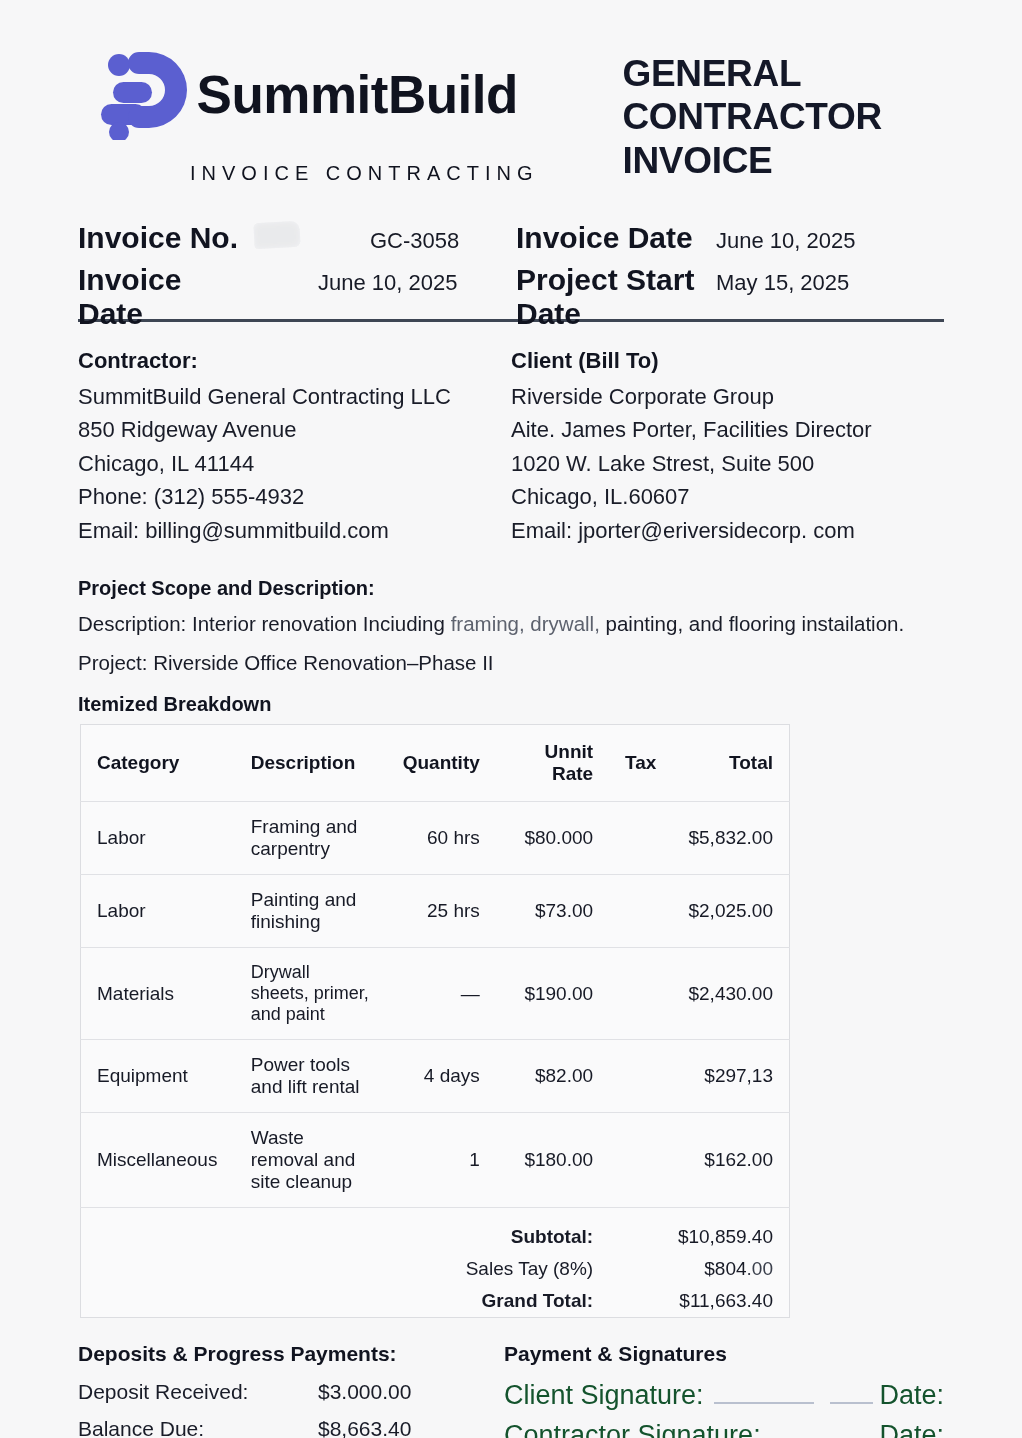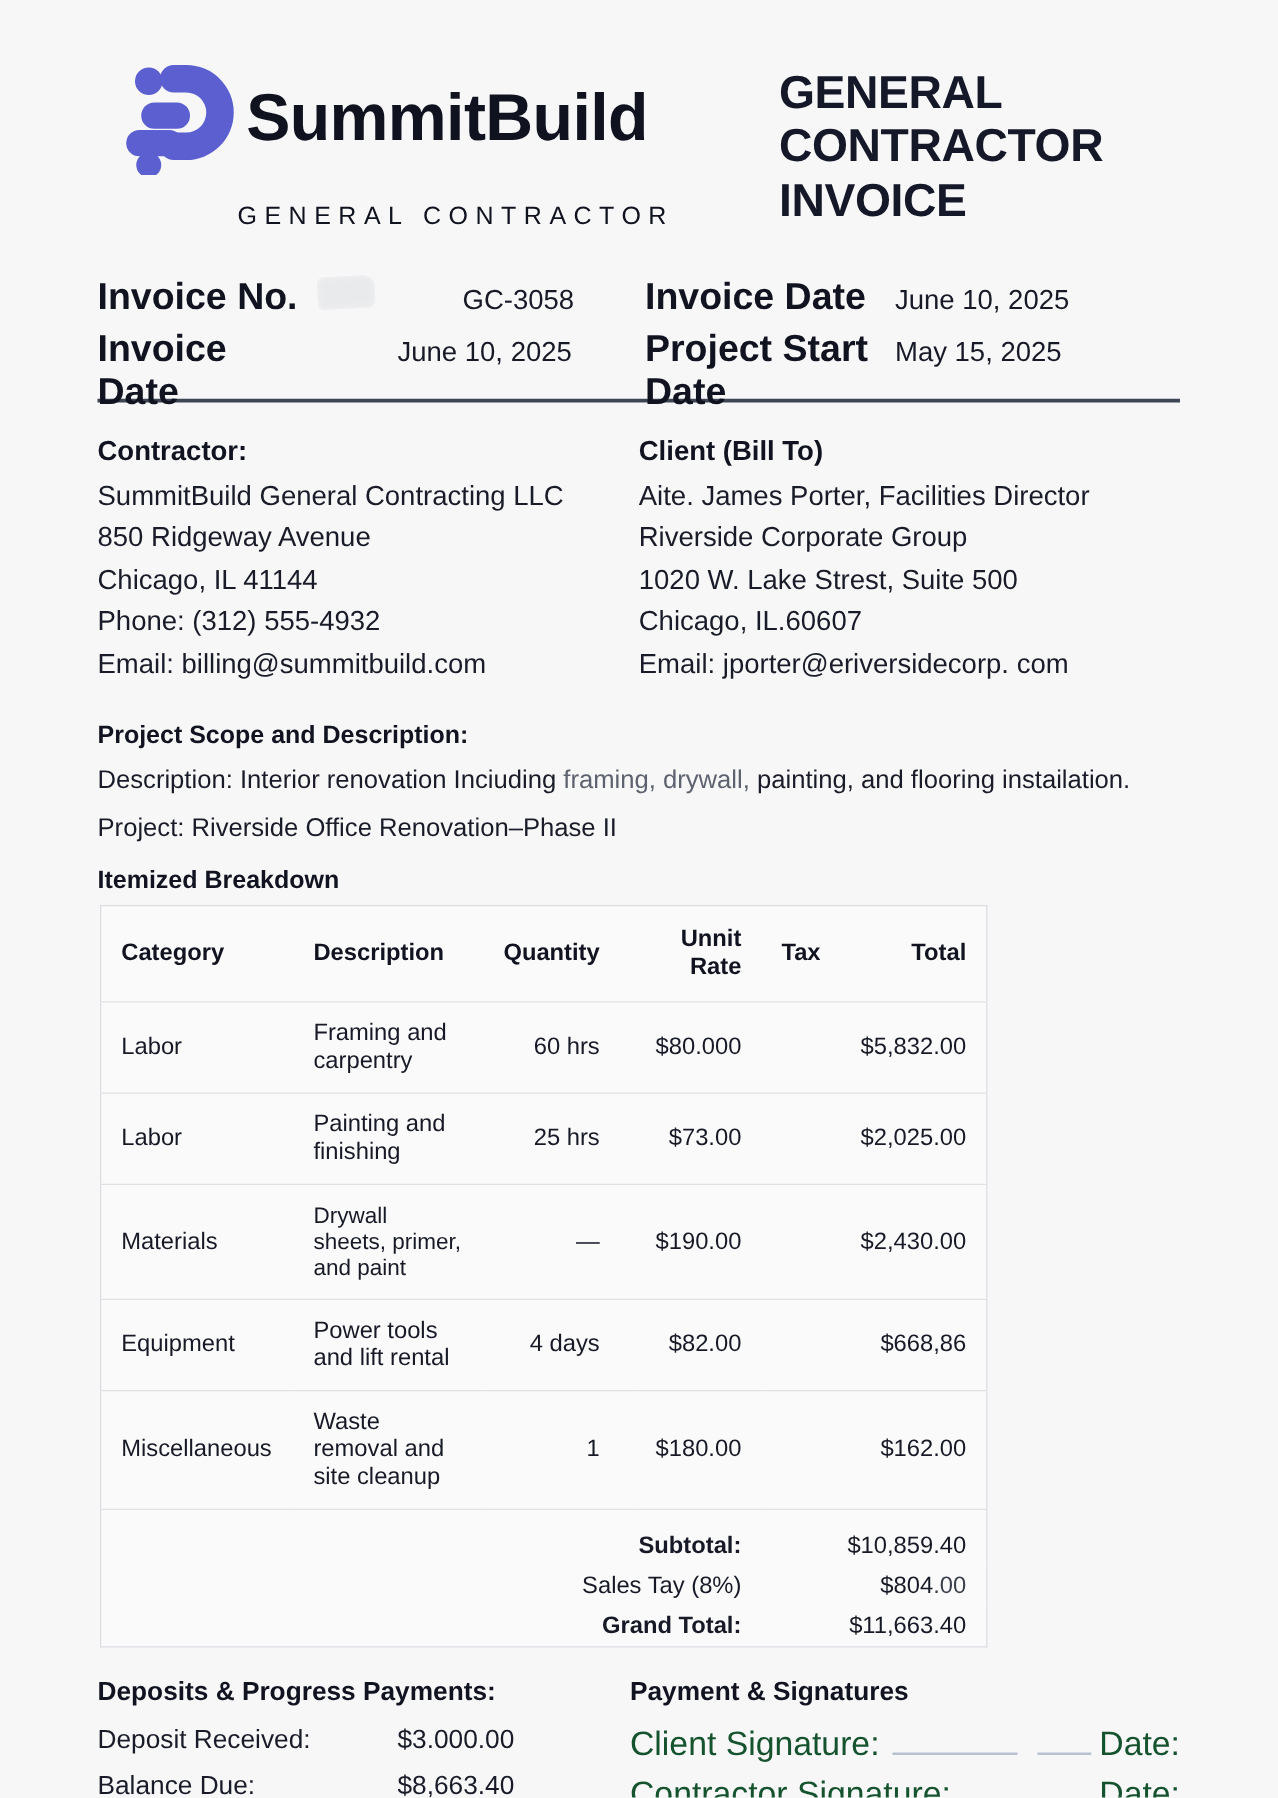--- a/index.html
+++ b/index.html
@@ -124,21 +124,21 @@
           <g fill="#5b5fd0">
             <circle cx="20" cy="17" r="11"></circle>
             <rect x="14" y="34" width="39" height="21" rx="10.5"></rect>
             <rect x="2" y="56" width="45" height="21" rx="10.5"></rect>
             <circle cx="20" cy="84" r="10"></circle>
             <path d="M40 4 h10 a38 38 0 0 1 0 76 h-10 a11 11 0 0 1 0 -22 h10 a16 16 0 0 0 0 -32 h-10 a11 11 0 0 1 0 -22 z"></path>
           </g>
         </svg>
         <div class="brand-name">SummitBuild</div>
       </div>
-      <div class="brand-sub">GENERAL CONTRACTOR</div>
+      <div class="brand-sub">INVOICE CONTRACTING</div>
     </div>
     <div class="doc-title">GENERAL
 CONTRACTOR
 INVOICE</div>
   </div>
 
   <div class="meta">
     <div class="meta-col left">
       <div class="meta-row">
         <span class="meta-label">Invoice No.</span>
@@ -168,22 +168,22 @@
     <div class="party">
       <h3>Contractor:</h3>
       <p>SummitBuild General Contracting LLC</p>
       <p>850 Ridgeway Avenue</p>
       <p>Chicago, IL 41144</p>
       <p>Phone: (312) 555-4932</p>
       <p>Email: billing@summitbuild.com</p>
     </div>
     <div class="party">
       <h3>Client (Bill To)</h3>
+      <p>Riverside Corporate Group</p>
       <p>Aite. James Porter, Facilities Director</p>
-      <p>Riverside Corporate Group</p>
       <p>1020 W. Lake Strest, Suite 500</p>
       <p>Chicago, IL.60607</p>
       <p>Email: jporter@eriversidecorp. com</p>
     </div>
   </div>
 
   <div class="scope">
     <h3>Project Scope and Description:</h3>
     <p><span>Description: Interior renovation Inciuding </span><span class="faded">framing, drywall,</span><span> painting, and flooring instailation.</span></p>
     <p>Project: Riverside Office Renovation–Phase II</p>
@@ -225,21 +225,21 @@
         <td class="c-rate">$190.00</td>
         <td class="c-tax"></td>
         <td class="c-total">$2,430.00</td>
       </tr>
       <tr>
         <td class="c-cat">Equipment</td>
         <td class="c-desc">Power tools and lift rental</td>
         <td class="c-qty">4 days</td>
         <td class="c-rate">$82.00</td>
         <td class="c-tax"></td>
-        <td class="c-total">$668,86</td>
+        <td class="c-total">$297,13</td>
       </tr>
       <tr>
         <td class="c-cat">Miscellaneous</td>
         <td class="c-desc">Waste removal and site cleanup</td>
         <td class="c-qty">1</td>
         <td class="c-rate">$180.00</td>
         <td class="c-tax"></td>
         <td class="c-total">$162.00</td>
       </tr>
 

